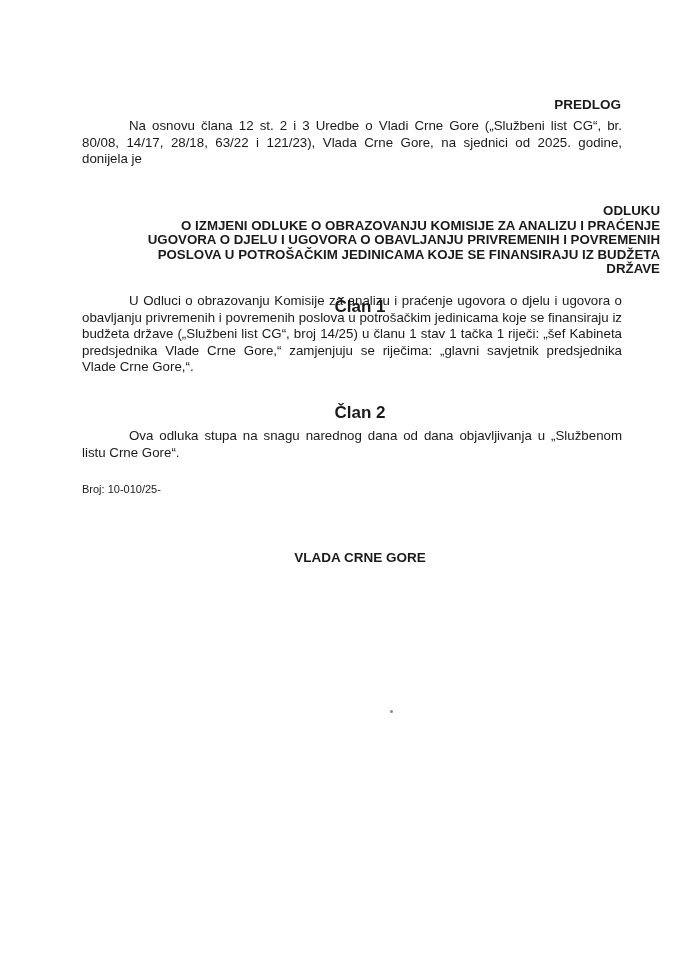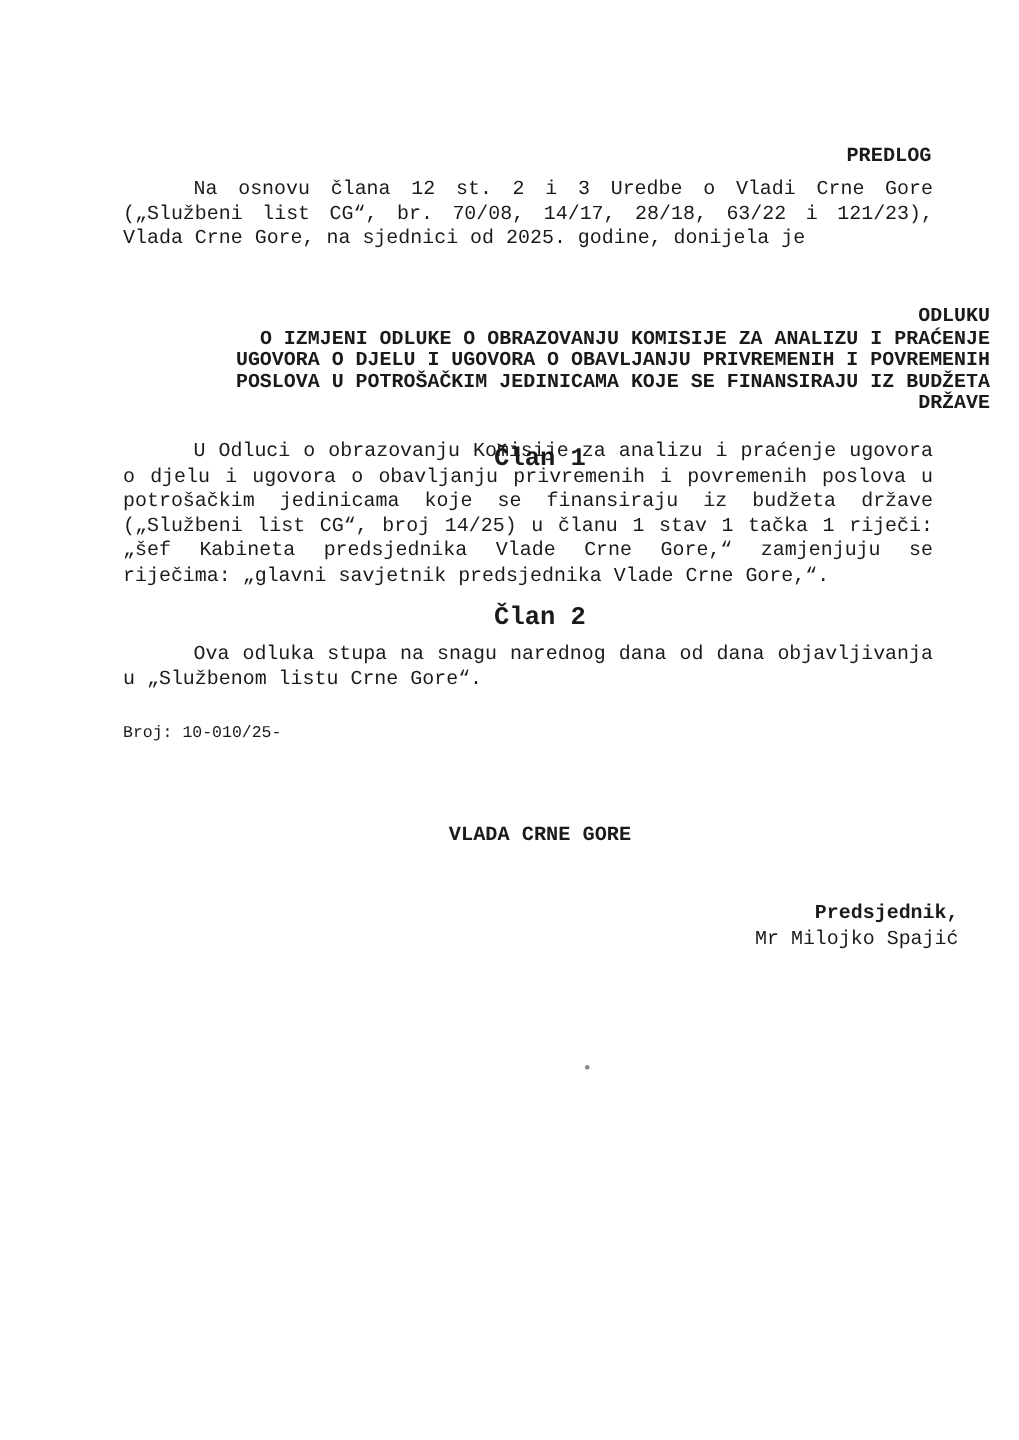--- a/index.html
+++ b/index.html
@@ -1,20 +1,20 @@
 <!DOCTYPE html>
 <html><head>
 <meta charset="utf-8">
 <style>
   html, body { margin: 0; padding: 0; }
   body {
     width: 679px; height: 960px; background: #ffffff; position: relative; overflow: hidden;
     font-family: "Liberation Sans", sans-serif; color: #1a1a1a;
   }
-  .page { position: absolute; left: 0; top: 0; width: 679px; height: 768px; font-family: Liberation Mono, monospace; }
+  .page { position: absolute; left: 0; top: 0; width: 679px; height: 768px; }
   .abs { position: absolute; }
   .predlog { right: 58px; top: 97px; font-weight: bold; font-size: 13.5px; }
   .para { left: 82px; width: 540px; font-size: 13.3px; line-height: 16.5px; text-align: justify; }
   .intro { top: 118px; }
   .indent { text-indent: 47px; }
   .title { left: 60px; width: 600px; text-align: right; font-weight: bold; font-size: 13.3px; line-height: 14.5px; top: 204px; }
   .clan { left: 60px; width: 600px; text-align: center; font-weight: bold; font-size: 17px; }
   .clan1 { top: 297px; }
   .c1 { top: 293px; }
   .clan2 { top: 403px; }
@@ -24,21 +24,21 @@
   .sign { right: 40px; top: 600px; text-align: right; font-size: 13.3px; line-height: 17px; }
   .sign .role { font-weight: bold; }
   .dot { left: 390px; top: 710px; width: 3px; height: 3px; border-radius: 50%; background: #888; }
 </style>
 </head>
 <body>
 
 <div class="page">
   <div class="abs predlog">PREDLOG</div>
 
-  <div class="abs para intro indent">Na osnovu člana 12 st. 2 i 3 Uredbe o Vladi Crne Gore („Službeni list CG“, br. 70/08, 14/17, 28/18, 63/22 i 121/23), Vlada Crne Gore, na sjednici od          2025. godine, donijela je</div>
+  <div class="abs para intro indent">Na osnovu člana 12 st. 2 i 3 Uredbe o Vladi Crne Gore („Službeni list CG“, br. 80/08, 14/17, 28/18, 63/22 i 121/23), Vlada Crne Gore, na sjednici od          2025. godine, donijela je</div>
 
   <div class="abs title">
     <div>ODLUKU</div>
     <div>O IZMJENI ODLUKE O OBRAZOVANJU KOMISIJE ZA ANALIZU I PRAĆENJE</div>
     <div>UGOVORA O DJELU I UGOVORA O OBAVLJANJU PRIVREMENIH I POVREMENIH</div>
     <div>POSLOVA U POTROŠAČKIM JEDINICAMA KOJE SE FINANSIRAJU IZ BUDŽETA</div>
     <div>DRŽAVE</div>
   </div>
 
   <div class="abs clan clan1">Član 1</div>
@@ -46,19 +46,15 @@
 
   <div class="abs clan clan2">Član 2</div>
   <div class="abs para c2 indent">Ova odluka stupa na snagu narednog dana od dana objavljivanja u „Službenom listu Crne Gore“.</div>
 
   <div class="abs meta">
     <div>Broj: 10-010/25-</div>
   </div>
 
   <div class="abs vlada">VLADA CRNE GORE</div>
 
-  <div class="abs sign">
-    <div class="role">Predsjednik,</div>
-    <div>Mr Milojko Spajić</div>
-  </div>
 
   <div class="abs dot"></div>
 </div>
 
 </body></html>

